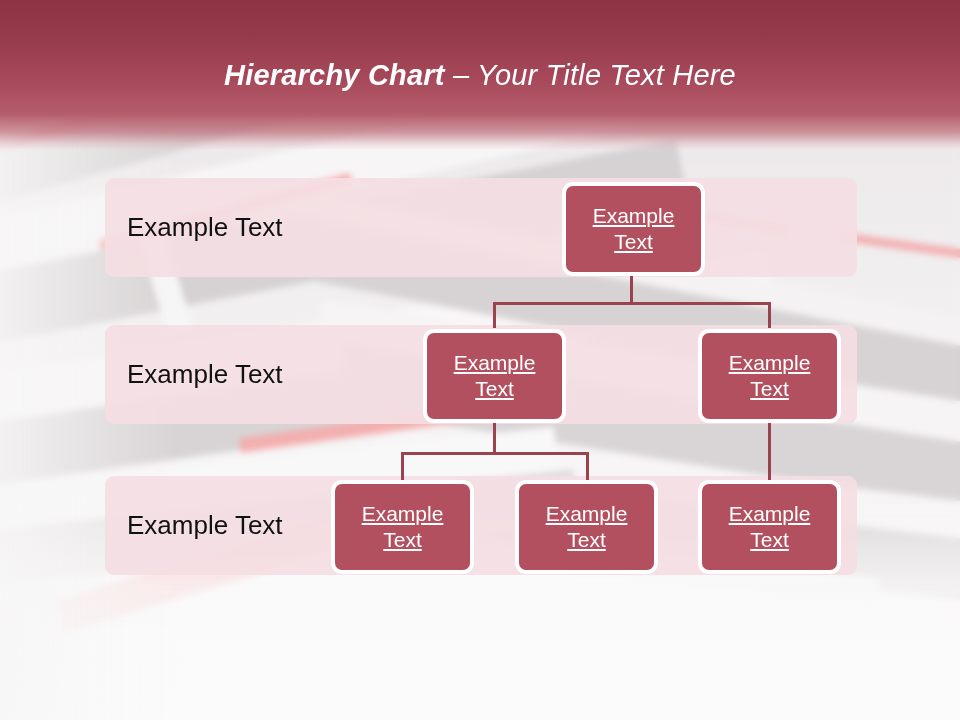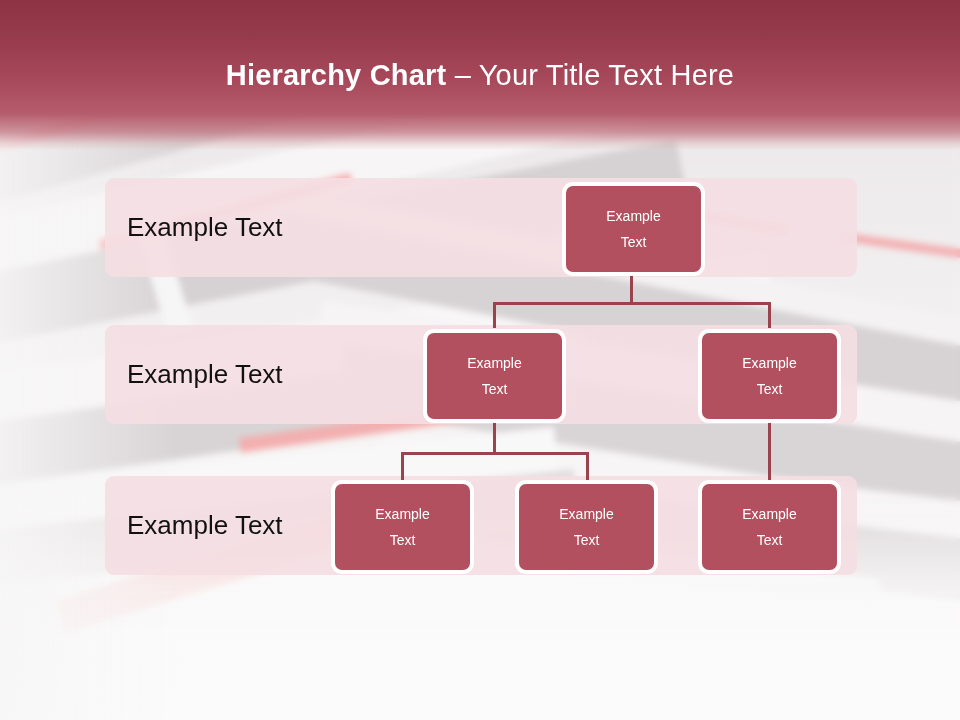--- a/index.html
+++ b/index.html
@@ -101,20 +101,21 @@
     width: 960px;
     height: 150px;
     background: linear-gradient(180deg,
         #8e3344 0%,
         #953a4a 22%,
         #a6485a 52%,
         #b55d6c 76%,
         rgba(190,110,122,0.72) 88%,
         rgba(214,160,168,0.30) 96%,
         rgba(230,200,205,0) 100%);
+    font-style: italic;
   }
   .header-title {
     position: absolute;
     left: 0;
     top: 56px;
     width: 960px;
     text-align: center;
     color: #ffffff;
     font-size: 29px;
     line-height: 38px;
@@ -162,23 +163,24 @@
     height: 94px;
     box-sizing: border-box;
     background: #b3505f;
     border: 4px solid #ffffff;
     border-radius: 11px;
     display: flex;
     align-items: center;
     justify-content: center;
     text-align: center;
     color: #ffffff;
-    font-size: 14px;
+    font-size: 21px;
     line-height: 26px;
     z-index: 4;
+    text-decoration: underline;
   }
   .node span { display: block; }
 
   
   .conn {
     position: absolute;
     background: #9a424e;
     z-index: 2;
   }
   .v { width: 3px; }

